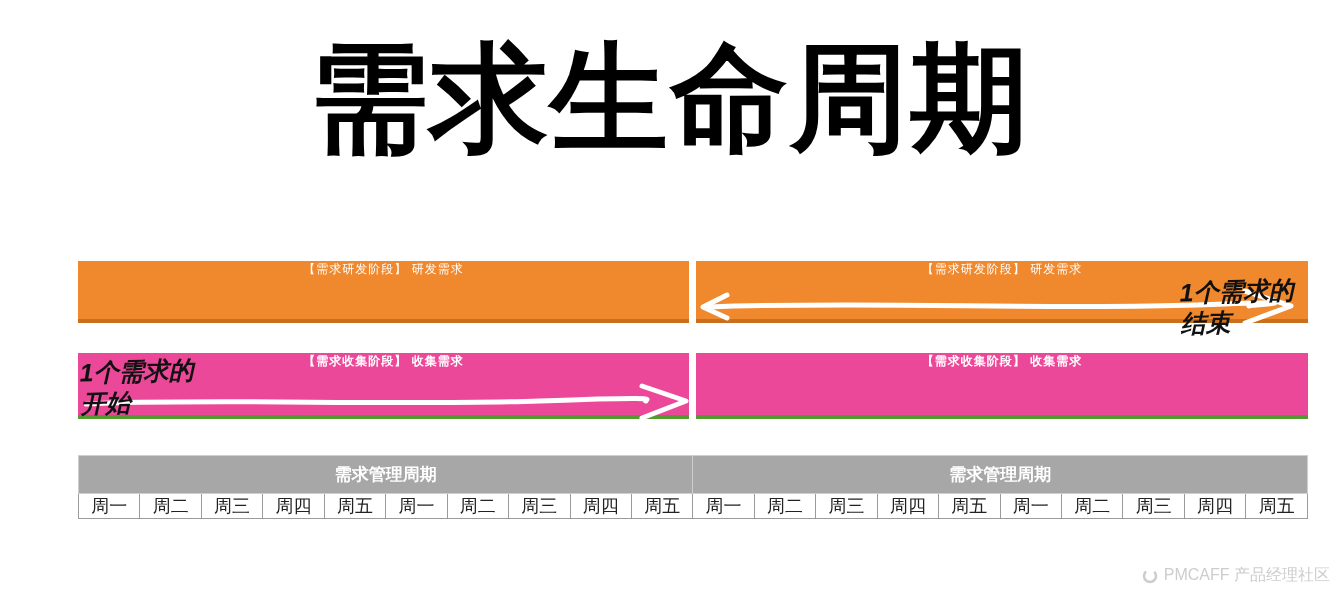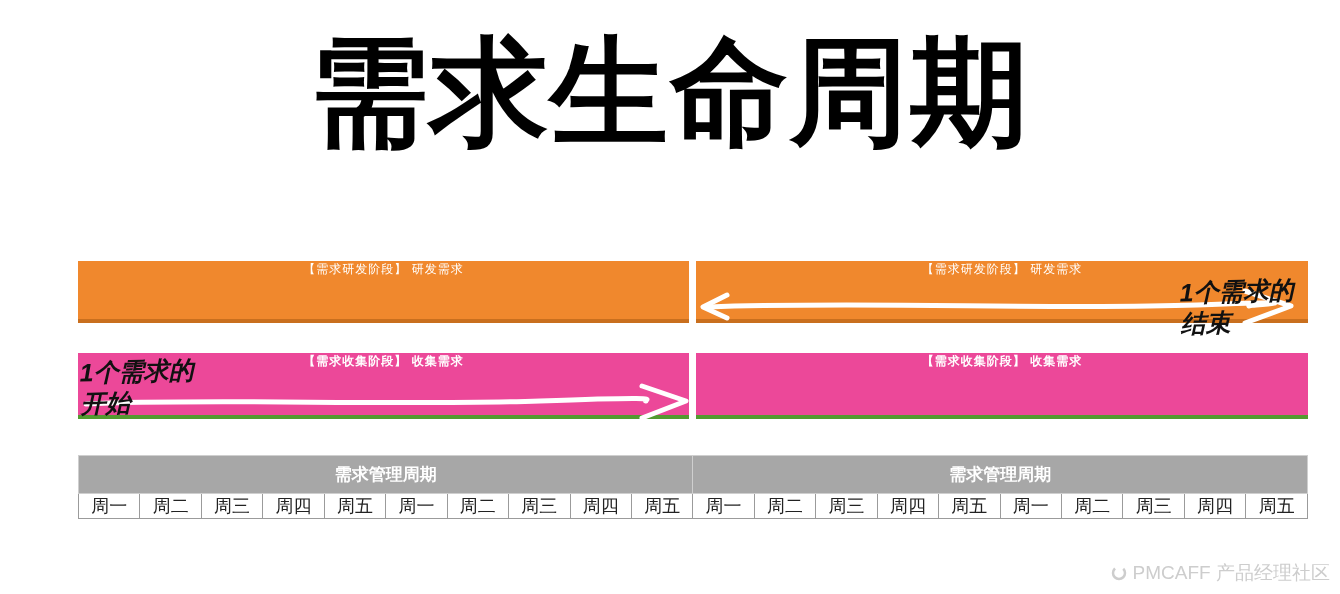--- a/index.html
+++ b/index.html
@@ -5,21 +5,21 @@
   * { box-sizing: border-box; margin: 0; padding: 0; }
   html, body { width: 1340px; height: 594px; }
   body {
     position: relative;
     background: #ffffff;
     font-family: "Liberation Sans", "DejaVu Sans", sans-serif;
     overflow: hidden;
   }
   .title {
     position: absolute;
-    top: 28px; left: 0; width: 100%;
+    top: 34px; left: 0; width: 100%;
     text-align: center;
     font-size: 118px;
     font-weight: 700;
     color: #000;
     letter-spacing: 2px;
     line-height: 1.1;
   }
   .bar {
     position: absolute;
     height: 62px;
@@ -80,21 +80,21 @@
     border: 1px solid #9b9b9b;
   }
 
   .watermark {
     position: absolute;
     right: 10px; bottom: 8px;
     display: flex;
     align-items: center;
     gap: 6px;
     color: #cdcdcd;
-    font-size: 19px;
+    font-size: 16px;
     z-index: 4;
     margin-top: 39px;
   }
 </style>
 </head>
 <body>
 
 <div>
 
   <h1 class="title">需求生命周期</h1>

